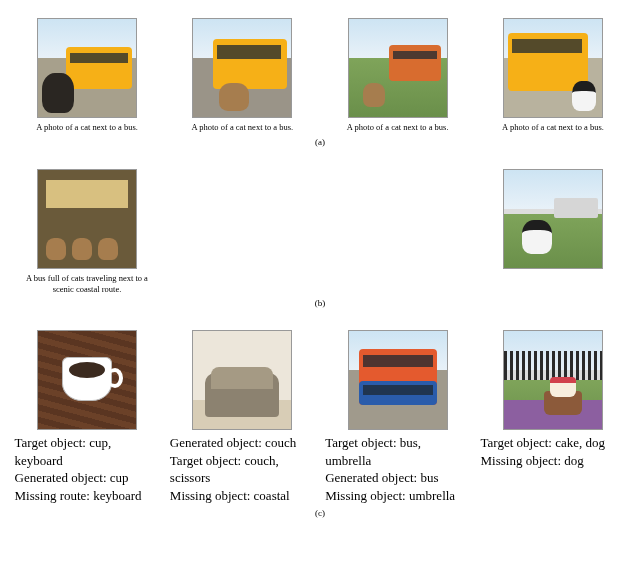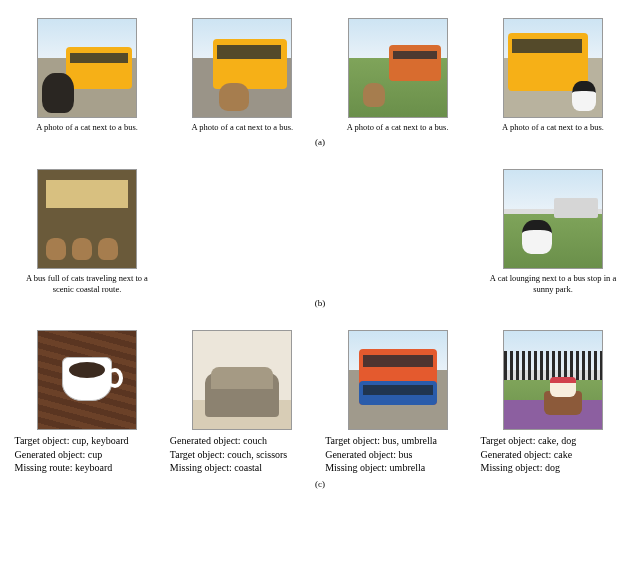--- a/index.html
+++ b/index.html
@@ -34,21 +34,21 @@
     }
     .caption {
       text-align: center;
       font-size: 8.5px;
       line-height: 1.25;
       width: 145px;
       min-height: 11px;
     }
     .caption-left {
       text-align: left;
-      font-size: 10px;
+      font-size: 13px;
       line-height: 1.35;
       width: 145px;
     }
     .caption-left .line { display: block; }
     .row-label {
       text-align: center;
       font-size: 9px;
       margin-top: 4px;
       margin-bottom: 22px;
     }
@@ -150,24 +150,20 @@
   </div>
   <div class="cell">
     <div class="img-box">
       <div class="scene">
         <div class="sky"></div>
         <div class="ground green" style="height:55%;"></div>
         <div style="position:absolute;top:28px;left:50px;width:44px;height:20px;background:#d6d6d6;border-radius:2px;"></div>
         <div class="cat-bw" style="bottom:14px;left:18px;width:30px;height:34px;"></div>
       </div>
     </div>
-    <div class="caption">
-      <span class="line">A cat lounging next to</span>
-      <span class="line">a bus stop in a sunny park.</span>
-    </div>
   </div>
 </div>
 <div class="row-label">(b)</div>
 
 <div class="row">
   <div class="cell">
     <div class="img-box">
       <div class="scene">
         <div class="ground wood" style="height:100%;"></div>
         <div class="cup" style="top:26px; left:24px;">
@@ -220,18 +216,17 @@
         <div class="sky"></div>
         <div class="fence" style="top:20px;left:0;right:0;height:30px;"></div>
         <div class="ground green" style="height:50%;"></div>
         <div style="position:absolute;bottom:0;left:0;right:0;height:30%;background:#8c5fa0;"></div>
         <div class="cake2" style="bottom:14px;left:40px;width:38px;height:24px;"></div>
         <div class="cake" style="bottom:32px;left:46px;width:26px;height:20px;"></div>
       </div>
     </div>
     <div class="caption-left">
       <span class="line">Target object: cake, dog</span>
-      <span class="line">Generated object: cake</span>
       <span class="line">Missing object: dog</span>
     </div>
   </div>
 </div>
 <div class="row-label row-label-last">(c)</div>
 
 </body></html>

